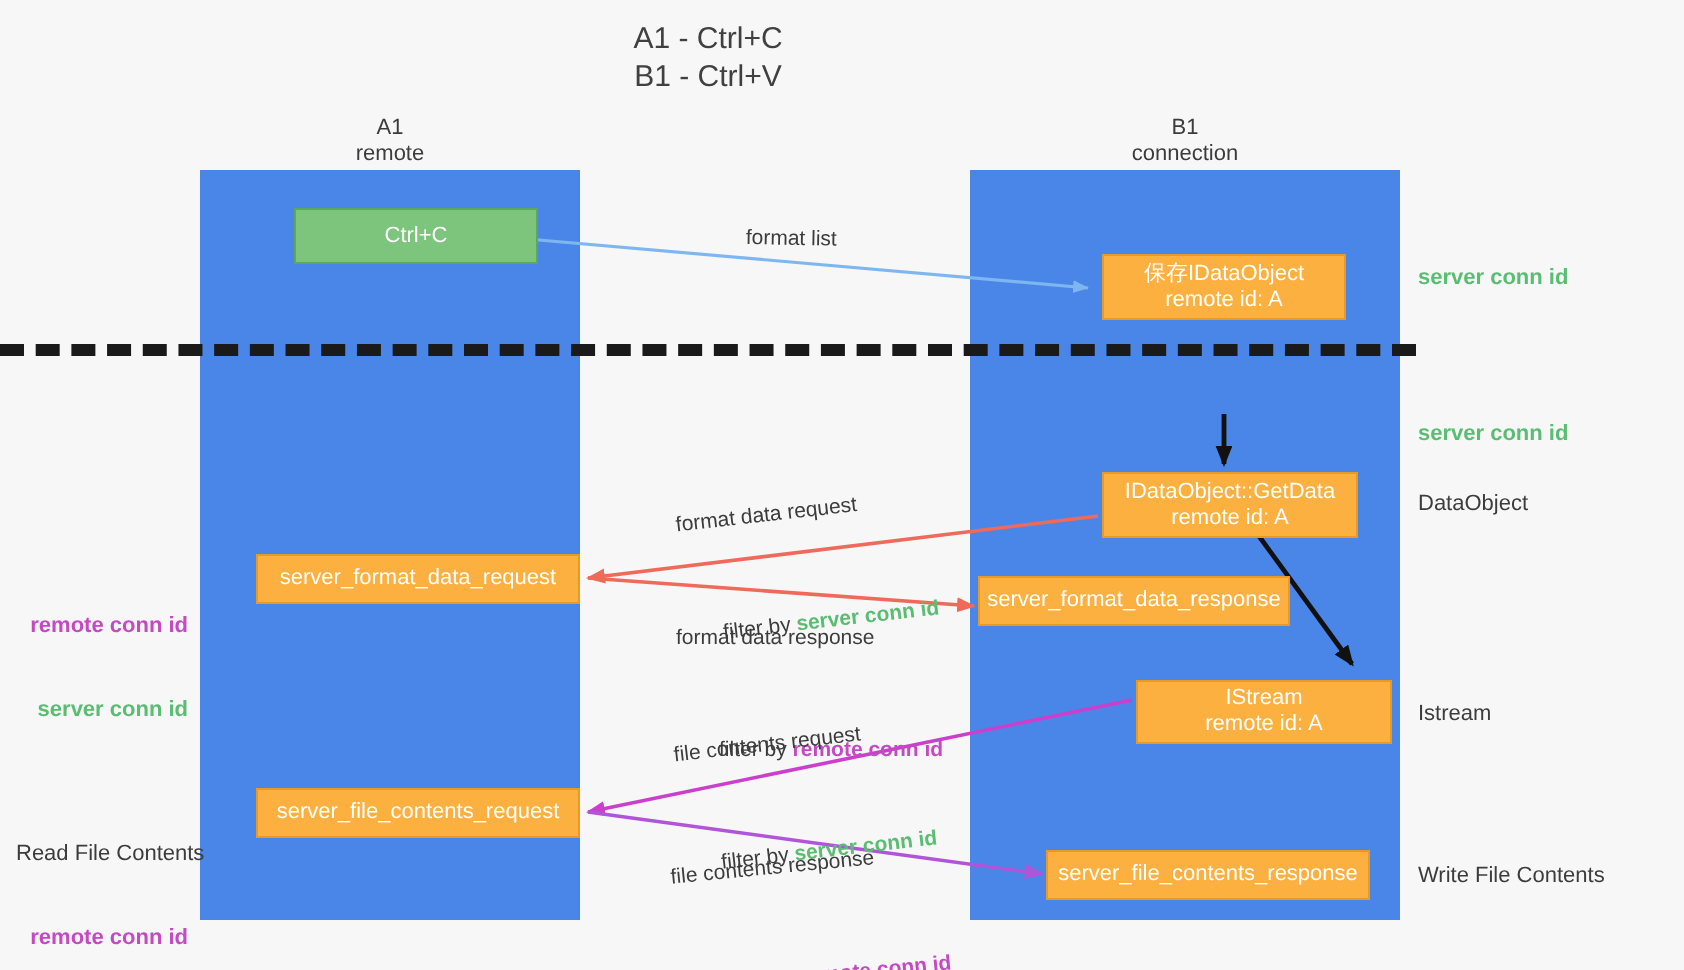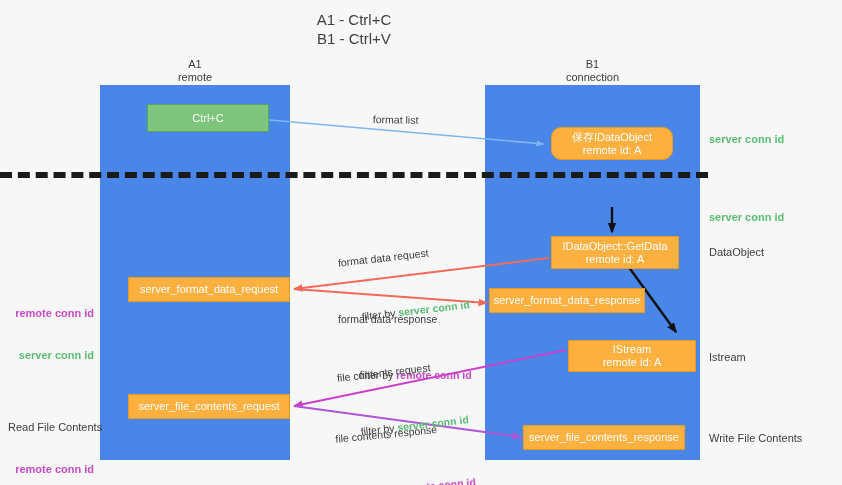--- a/index.html
+++ b/index.html
@@ -101,21 +101,21 @@
 
     <line x1="566" y1="350" x2="294" y2="406" stroke="#cc3ecc" stroke-width="1.8" marker-end="url(#am)"></line>
 
     <line x1="294" y1="406" x2="521" y2="437" stroke="#b055d8" stroke-width="1.8" marker-end="url(#ap)"></line>
   </svg>
 
   <div class="divider" style="top:172px;"></div>
 
   <div class="box green" style="left:147px;top:104px;width:122px;height:28px;">Ctrl+C</div>
 
-  <div class="box orange" style="left:551px;top:127px;width:122px;height:33px;border-radius:10px;">保存IDataObject
+  <div class="box orange" style="left:551px;top:127px;width:122px;height:33px;">保存IDataObject
 remote id: A</div>
 
 
   <div class="box orange" style="left:551px;top:236px;width:128px;height:33px;">IDataObject::GetData
 remote id: A</div>
 
   <div class="box orange" style="left:128px;top:277px;width:162px;height:25px;">server_format_data_request</div>
 
   <div class="box orange" style="left:489px;top:288px;width:156px;height:25px;">server_format_data_response</div>
 

